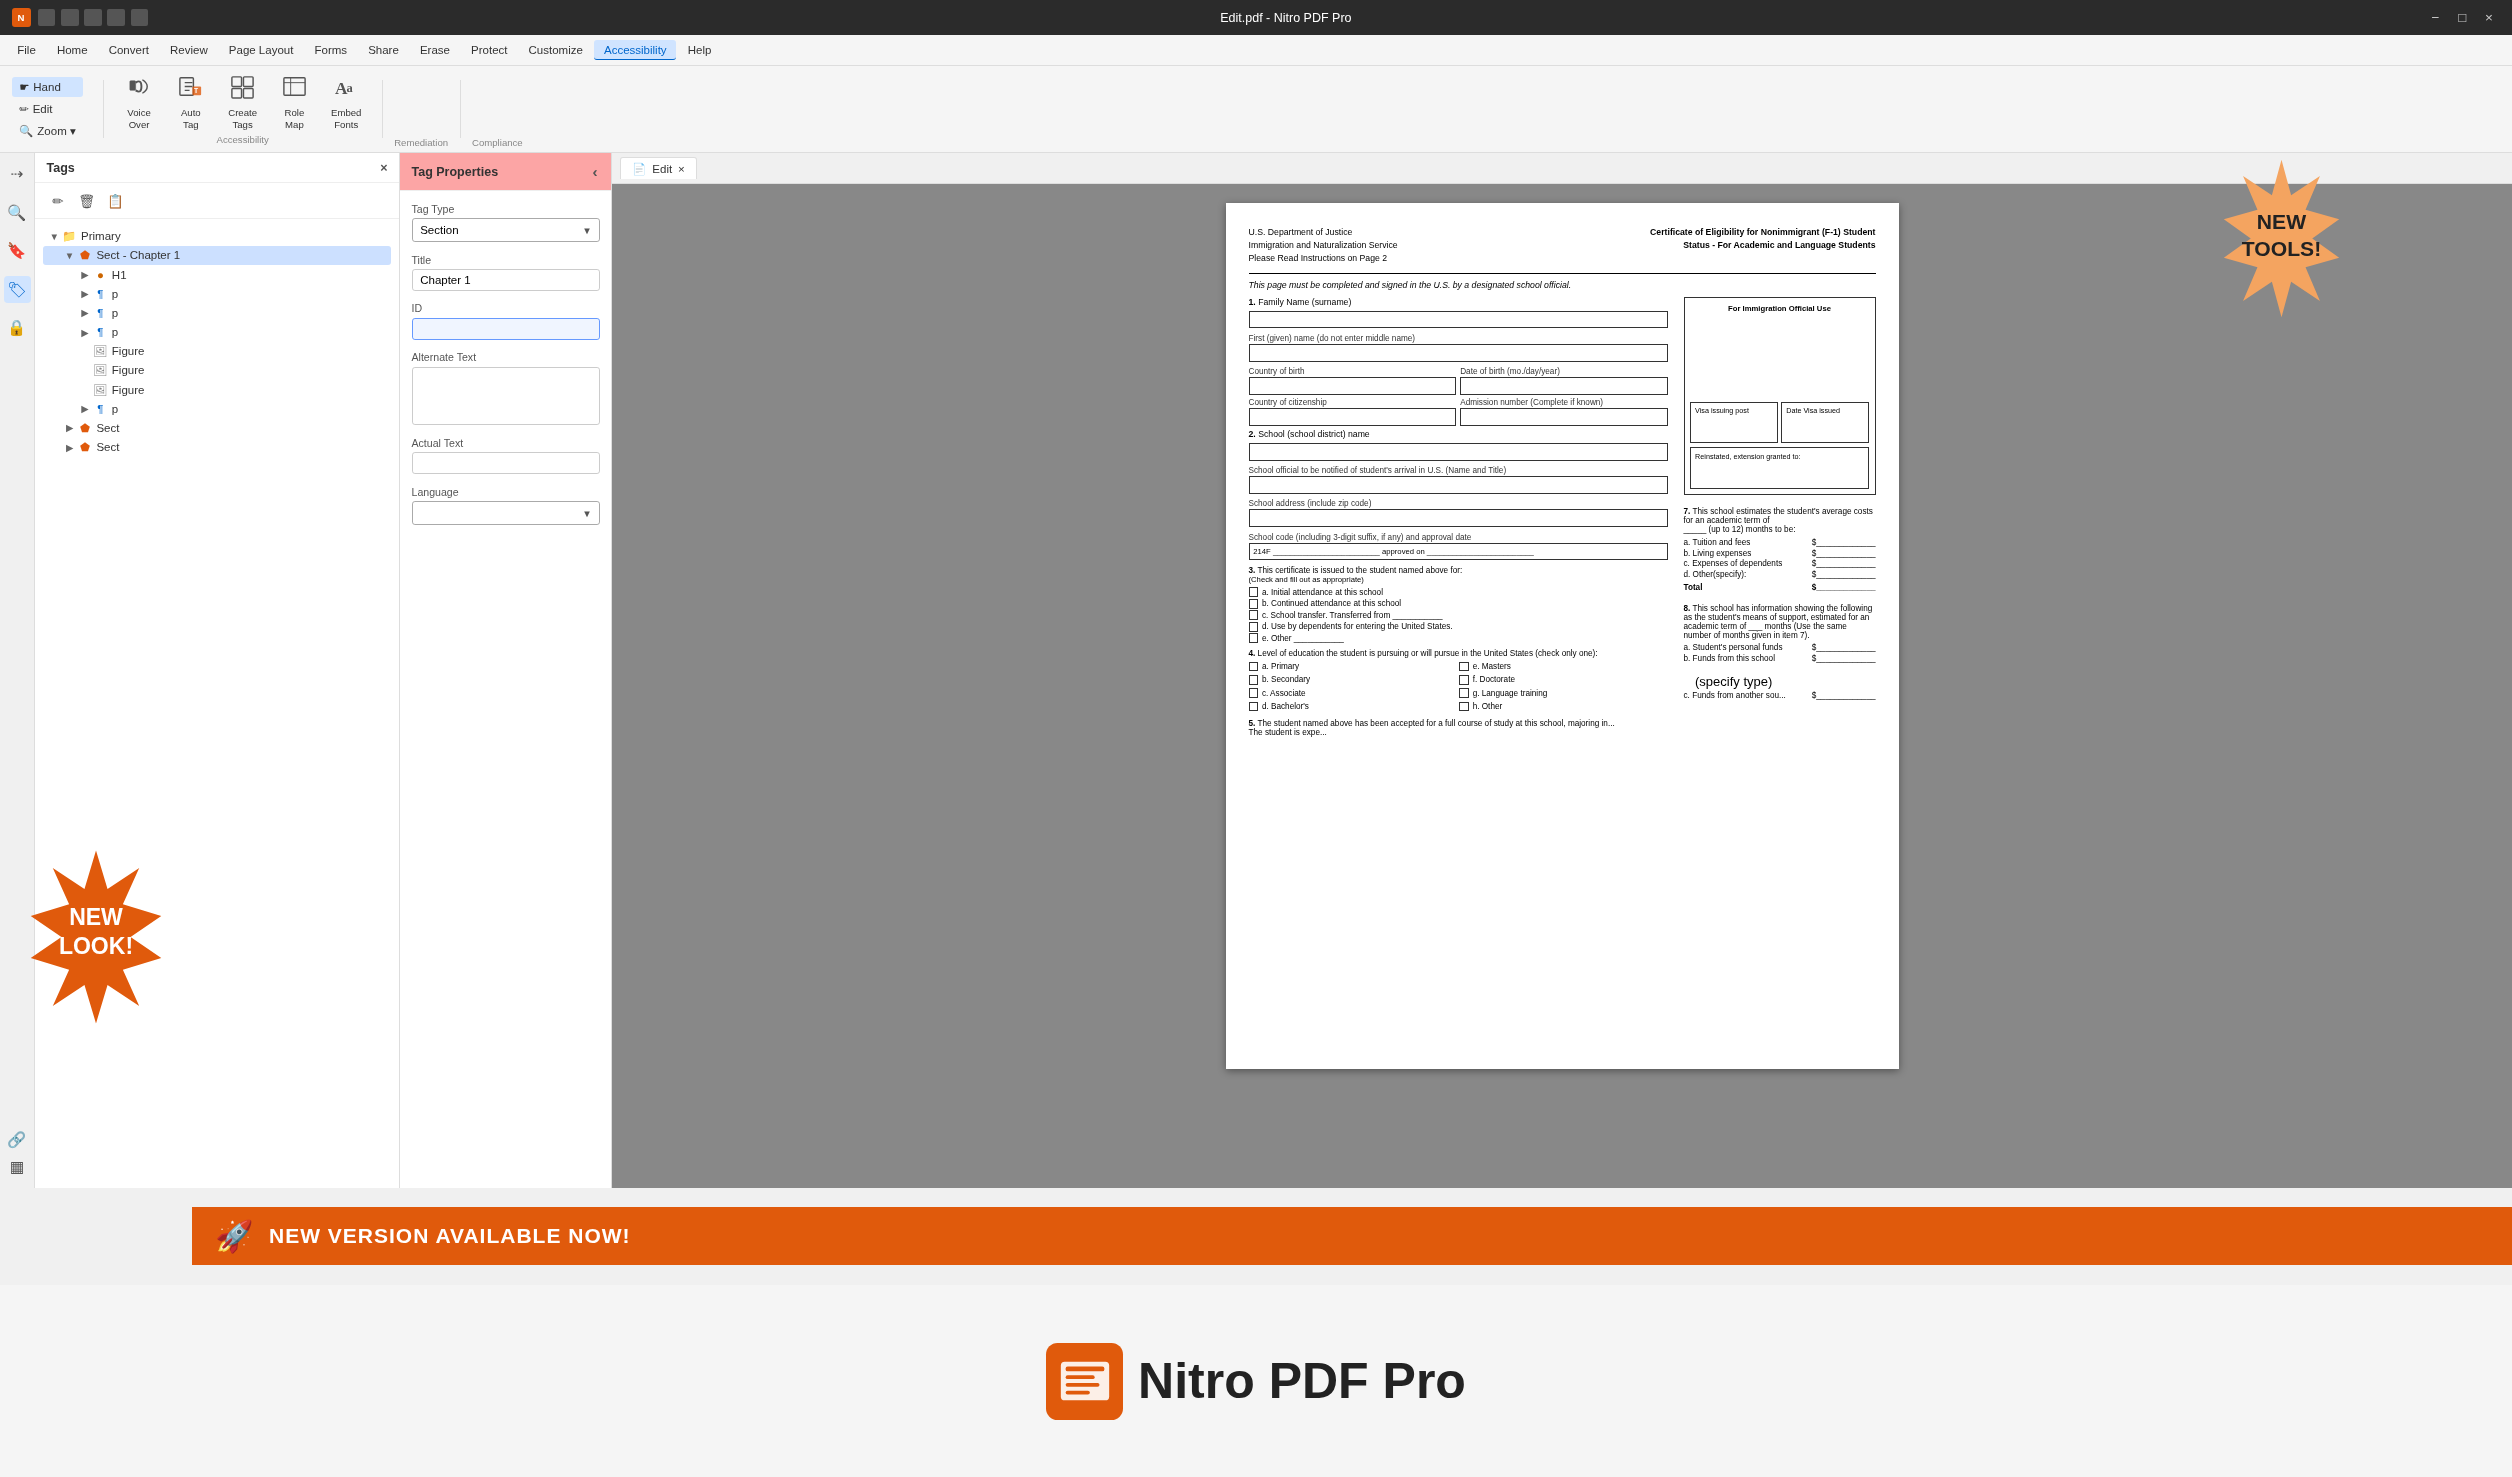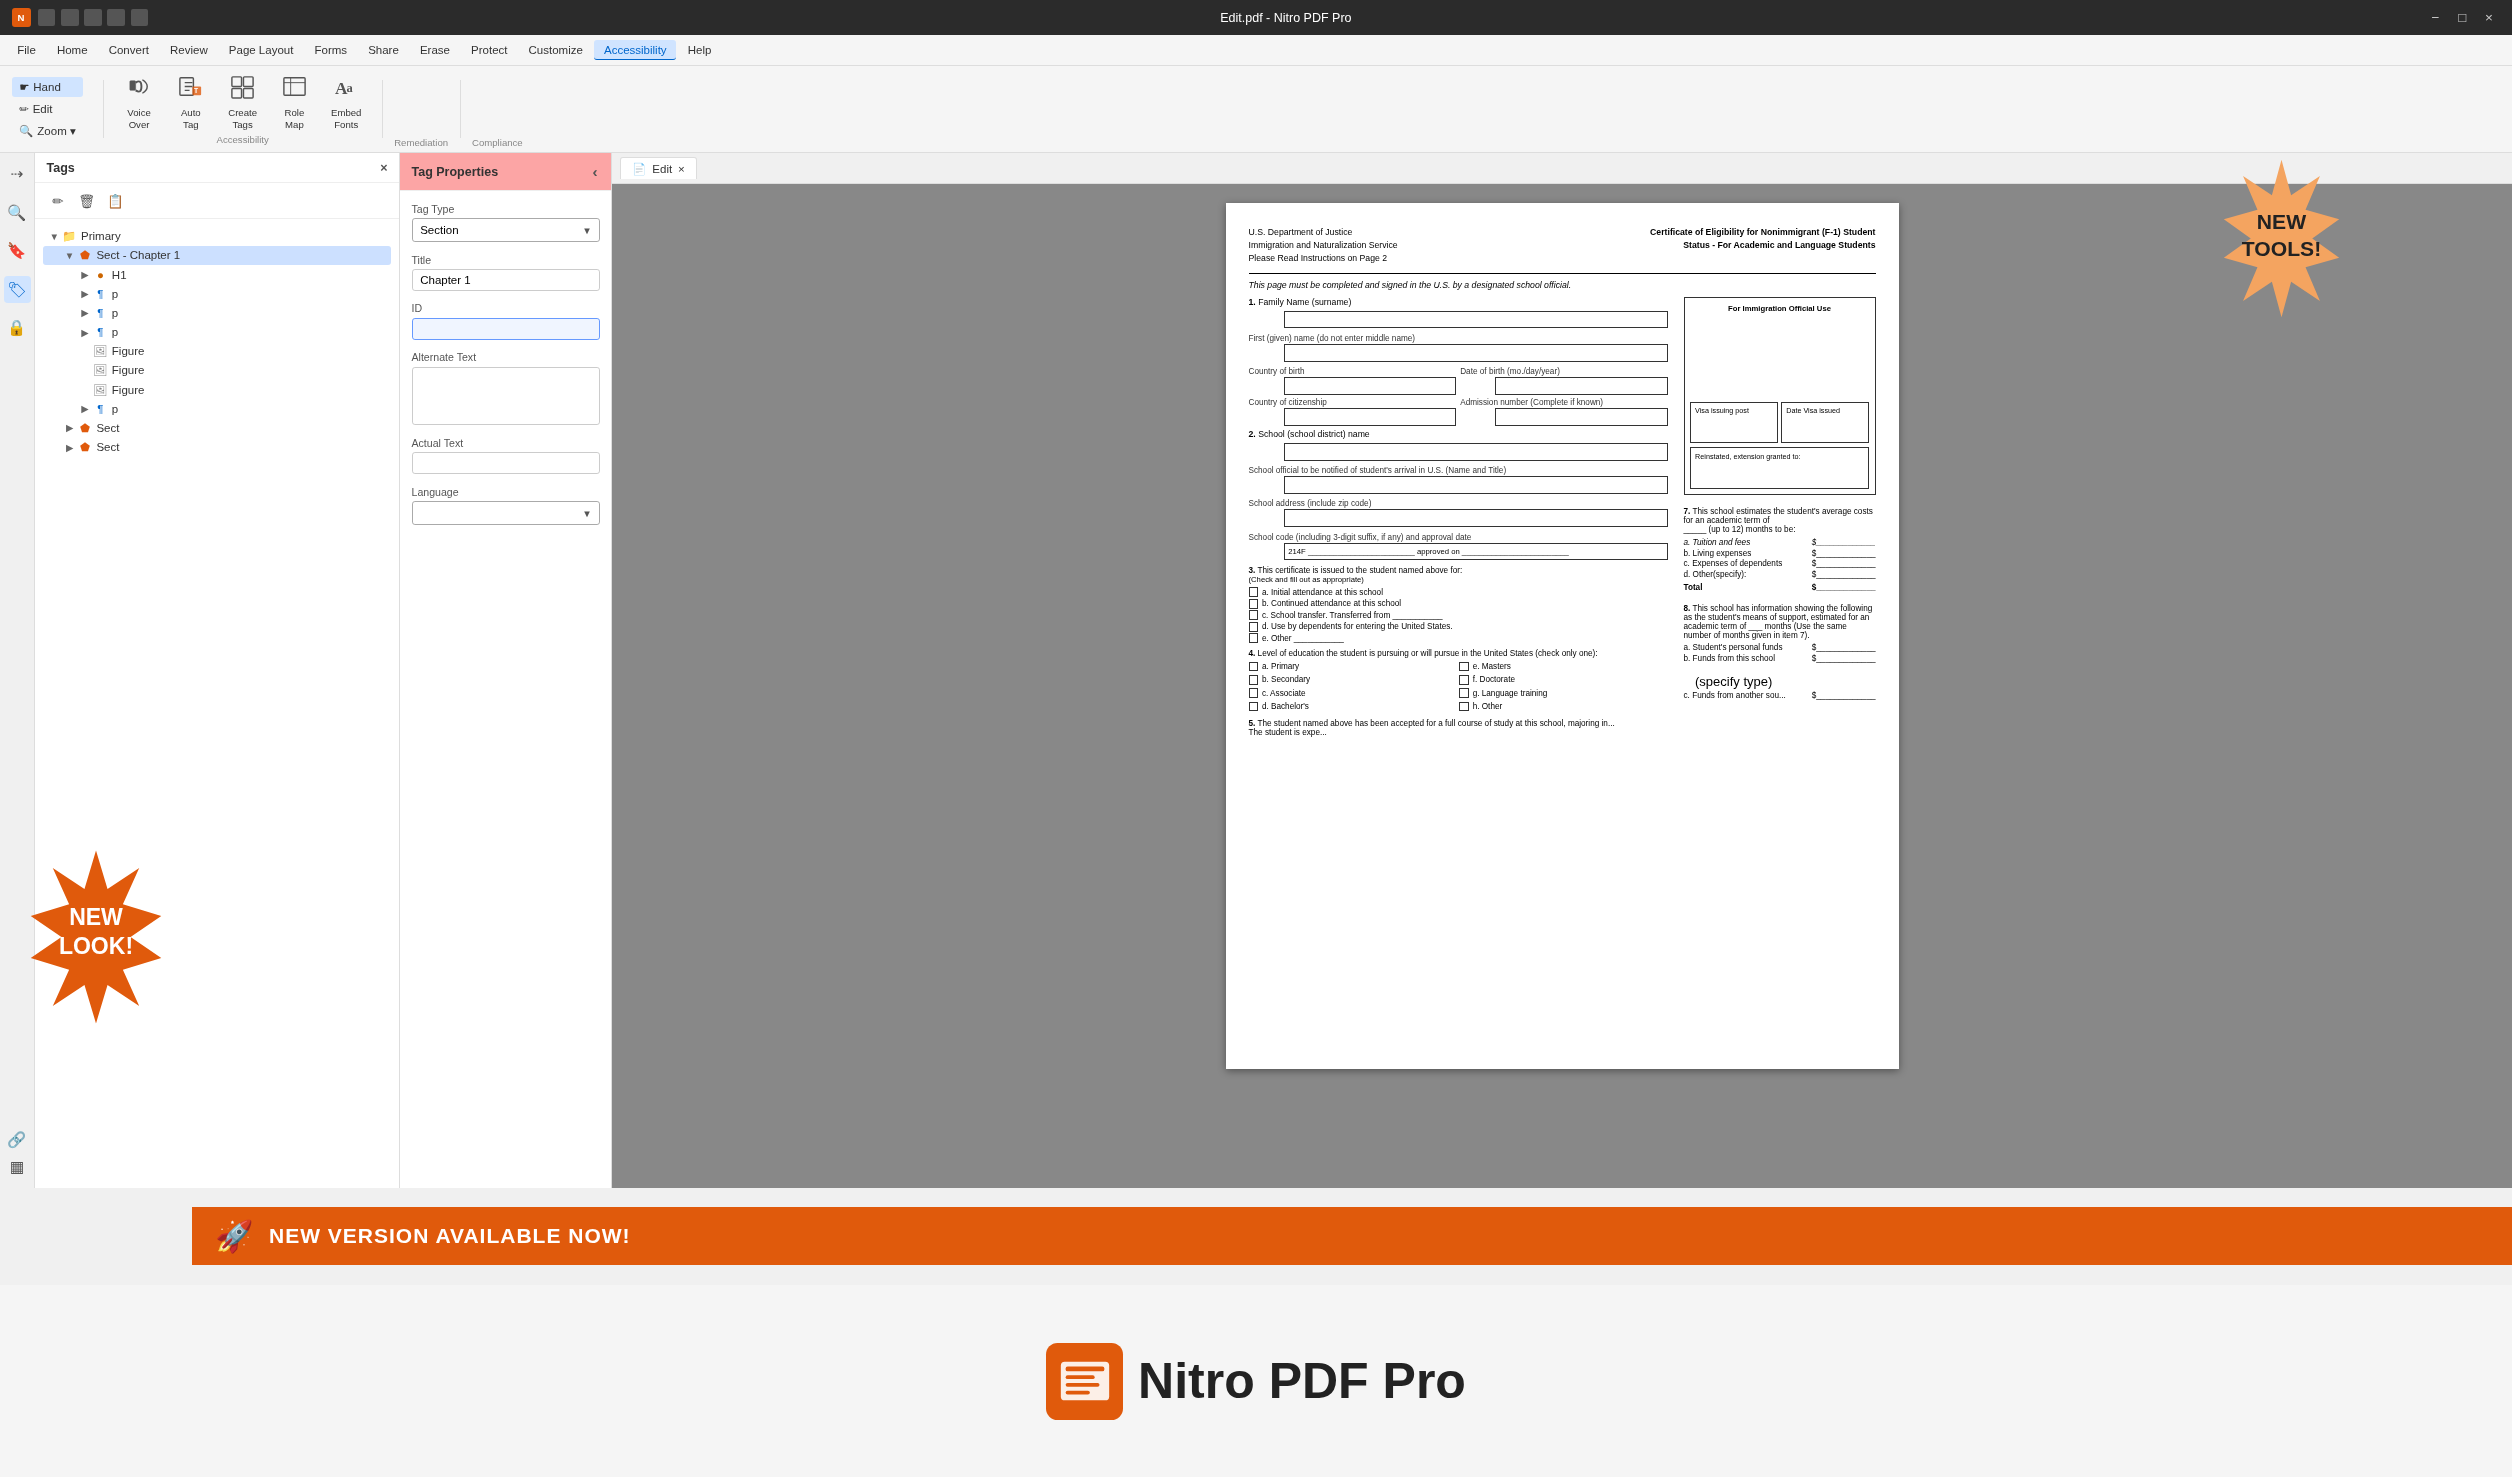--- a/index.html
+++ b/index.html
@@ -306,21 +306,20 @@
     .pdf-divider { border: none; border-top: 1.9px solid #000; margin: 5.8px 0; }
     .pdf-instruction { font-size: 8.7px; margin-bottom: 7.7px; font-style: italic; }
     .pdf-section { margin-bottom: 5.8px; }
     .pdf-field-label { font-size: 8.2px; color: #333; margin-bottom: 1px; }
     .pdf-field-box {
       border: 1px solid #333;
       height: 17.3px;
       margin-bottom: 3.8px;
       font-size: 7.7px;
       padding: 1.9px 3.8px;
-      margin-left: 35px;
     }
     .pdf-row { display: flex; gap: 3.8px; }
     .pdf-col { flex: 1; }
     .pdf-two-col { display: flex; gap: 15.4px; }
     .pdf-main-col { flex: 1; }
     .pdf-side-col { width: 192px; }
     .pdf-side-box { border: 1px solid #333; padding: 5.8px; font-size: 7.7px; }
     .pdf-checkbox-row { display: flex; align-items: center; gap: 3.8px; font-size: 8.2px; margin-bottom: 1.9px; }
     .pdf-checkbox { width: 9.6px; height: 9.6px; border: 1px solid #333; display: inline-block; }
     .pdf-numbered { font-size: 8.7px; margin-bottom: 3.8px; }
@@ -833,21 +832,21 @@
               <div style="margin-top:3.8px; font-size:7.2px; border: 1px solid #333; padding: 3.8px;">
                 <div>Reinstated, extension granted to:</div>
                 <div style="height:23px;"></div>
               </div>
             </div>
 
             <div style="margin-top:11.5px; font-size:8.2px;">
               <div><span style="font-weight:600;">7.</span> This school estimates the student's average costs for an academic term of</div>
               <div>_____ (up to 12) months to be:</div>
               <div style="margin-top:3.8px;">
-                <div style="display:flex; justify-content:space-between; margin-bottom:1.9px;font-style:italic;">
+                <div style="display:flex; justify-content:space-between; margin-bottom:1.9px;">
                     <span>a. Tuition and fees</span>
                     <span>$_____________</span>
                   </div>
                 <div style="display:flex; justify-content:space-between; margin-bottom:1.9px;">
                     <span>b. Living expenses</span>
                     <span>$_____________</span>
                   </div>
                 <div style="display:flex; justify-content:space-between; margin-bottom:1.9px;">
                     <span>c. Expenses of dependents</span>
                     <span>$_____________</span>

